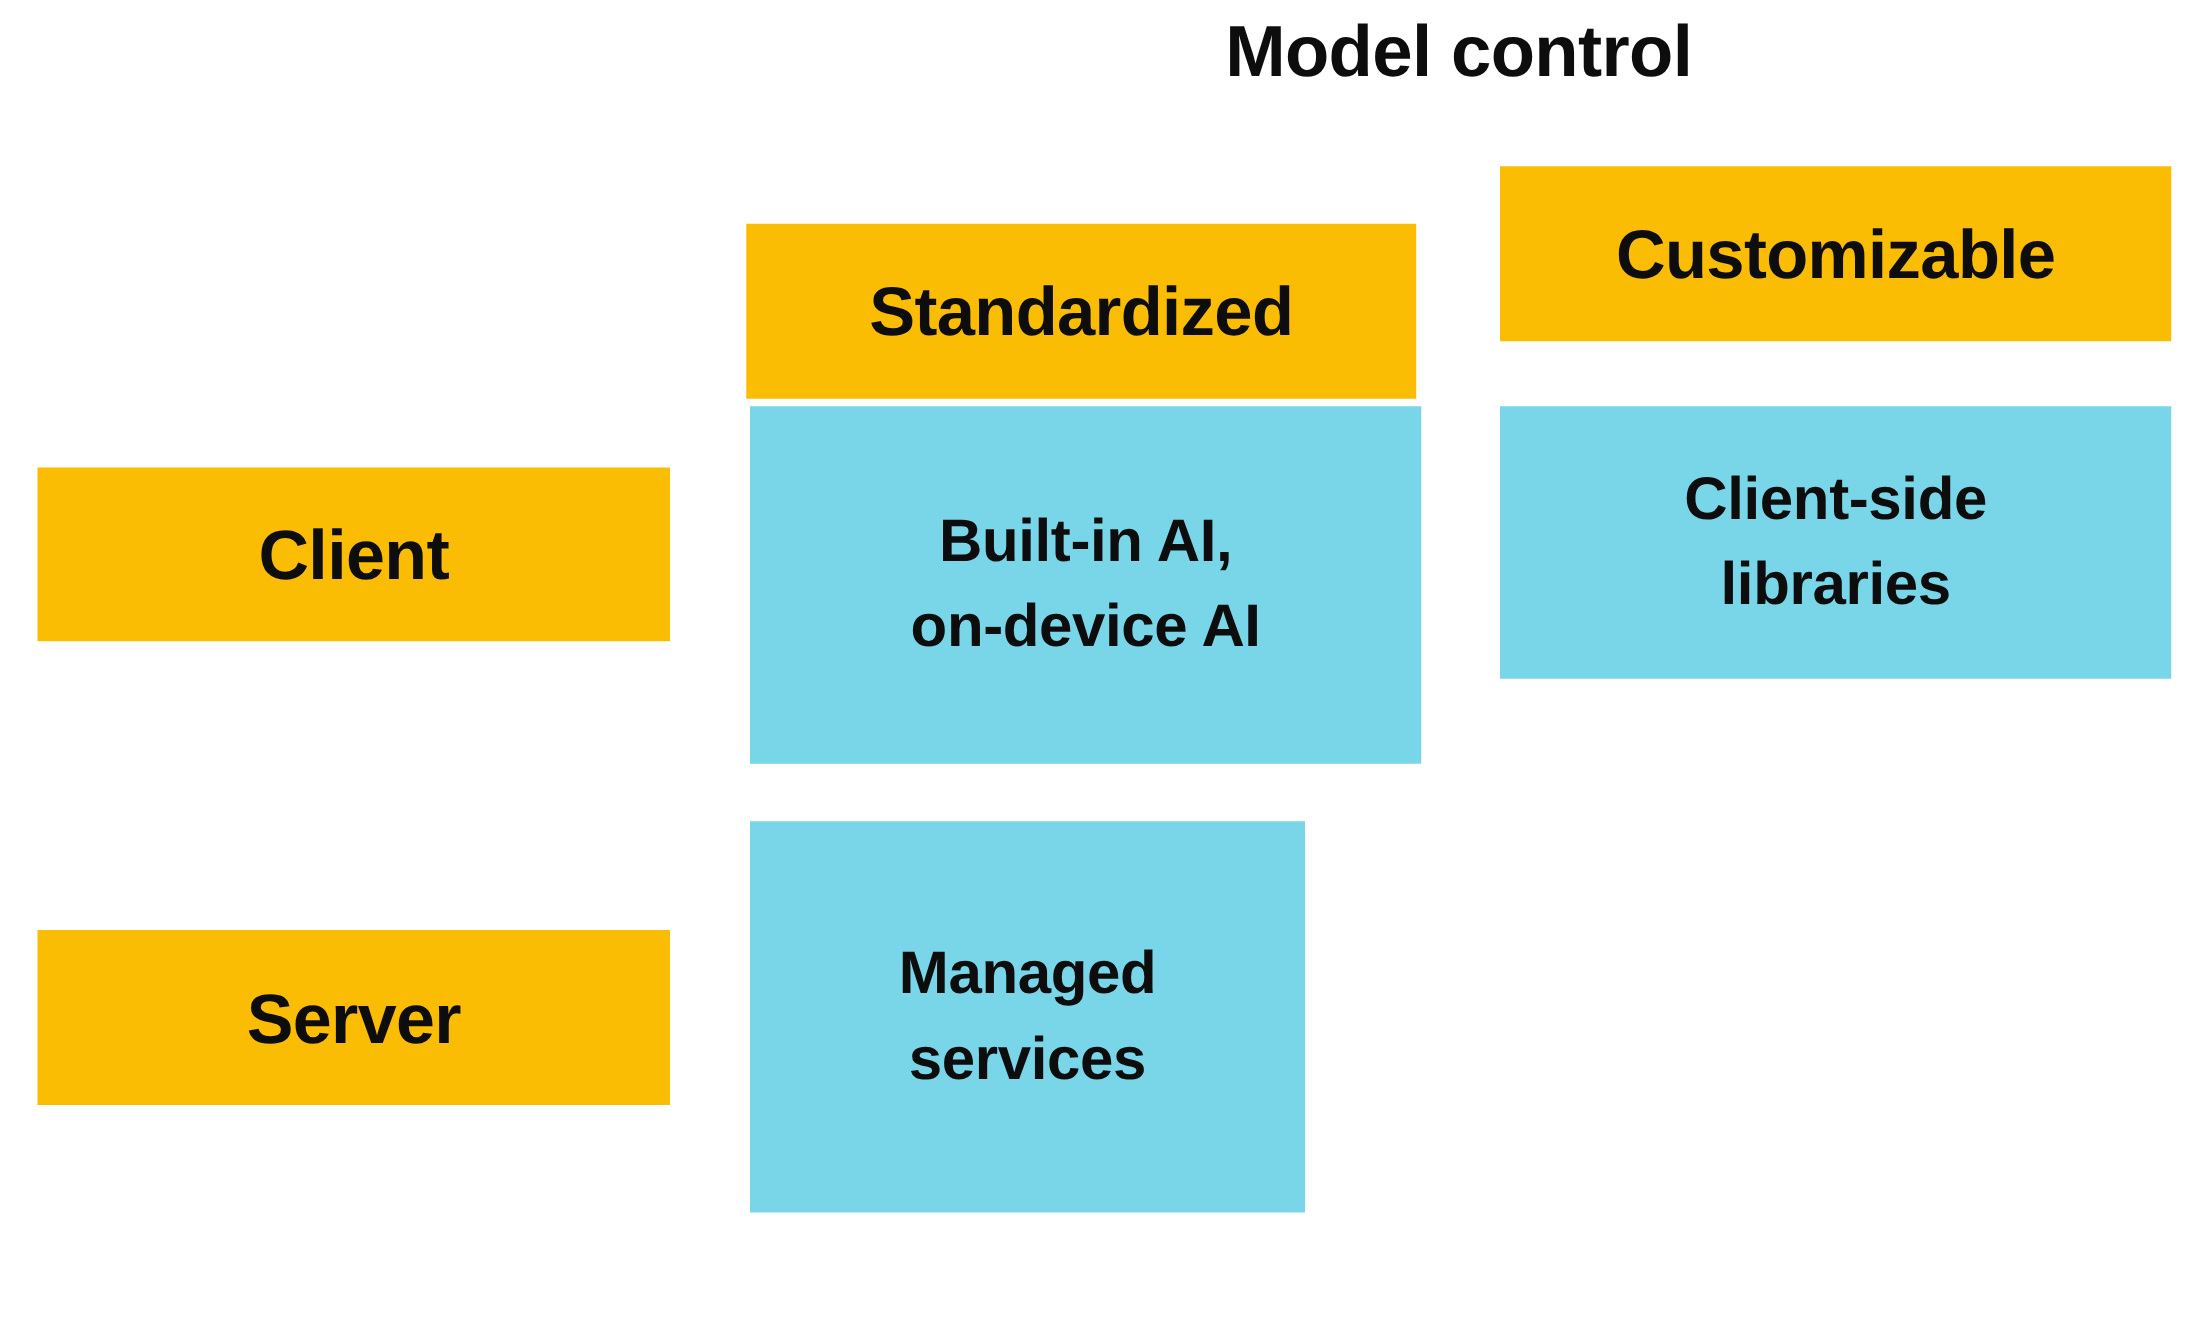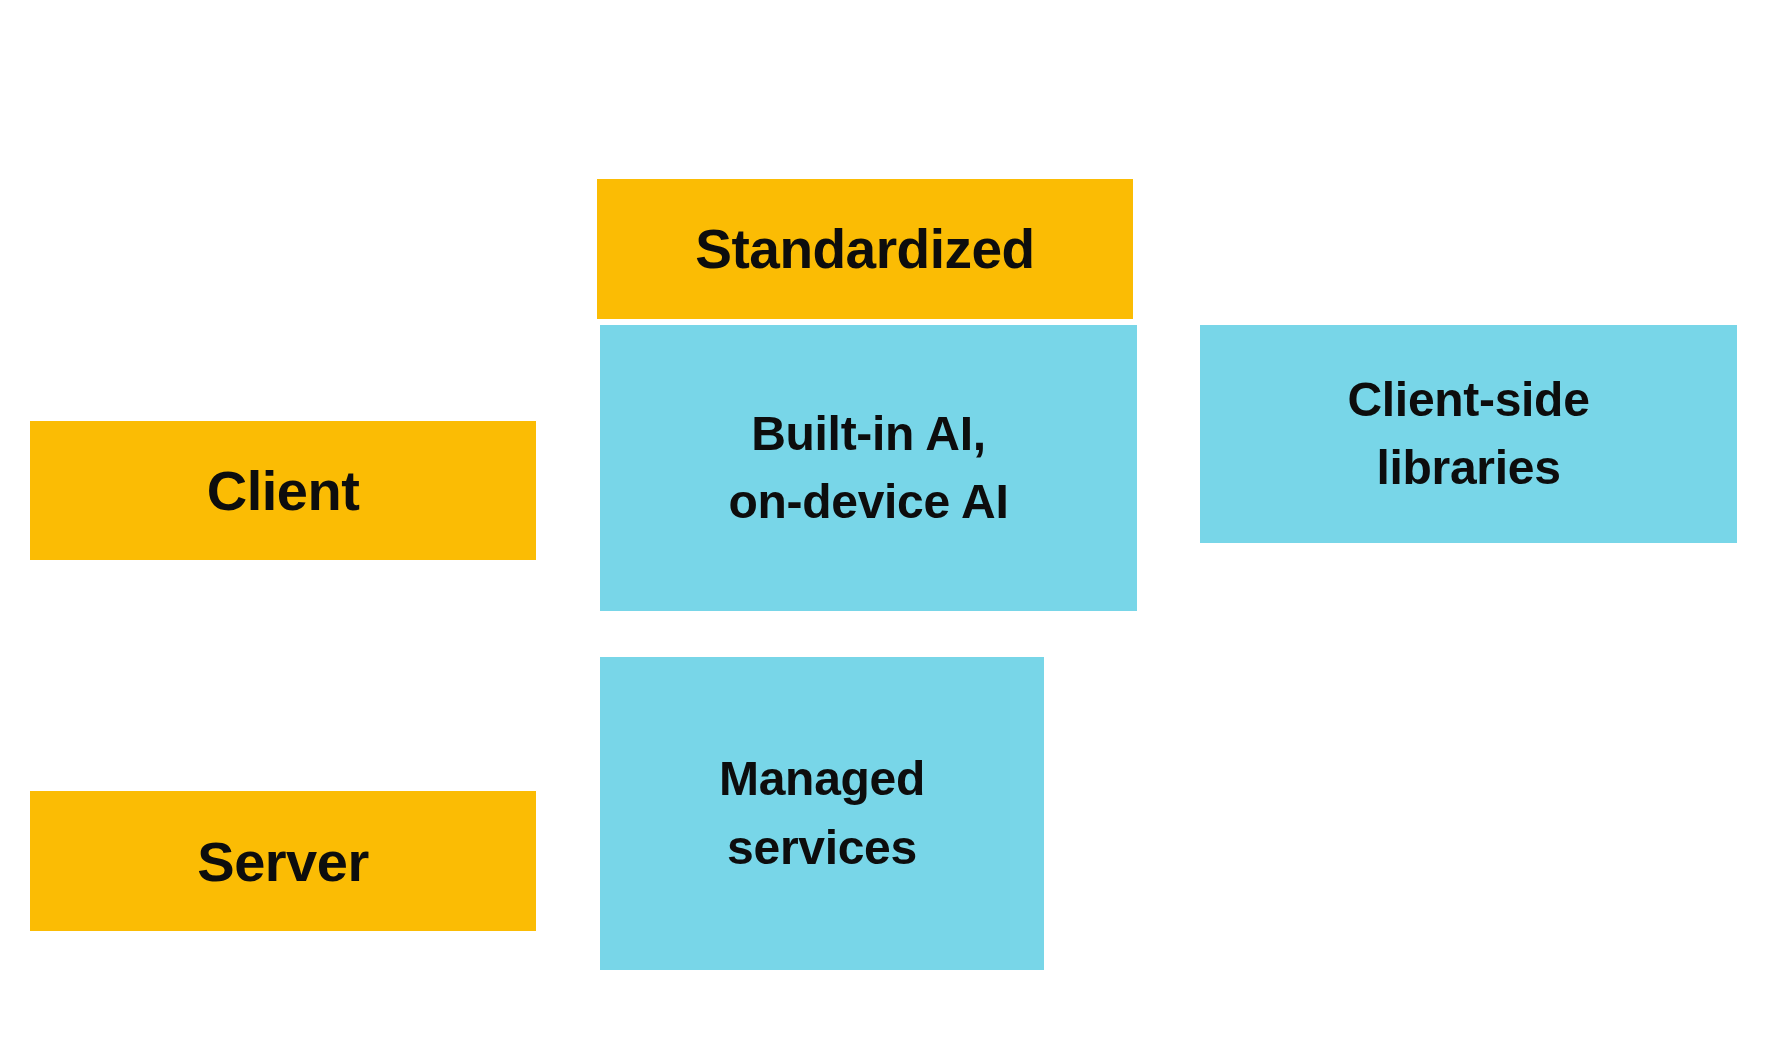--- a/index.html
+++ b/index.html
@@ -21,21 +21,21 @@
     position:absolute;
     display:flex;align-items:center;justify-content:center;
     text-align:center;
   }
   .hdr{
     background:#FBBC04;
     font-size:55px;font-weight:600;letter-spacing:-0.5px;
   }
   .rowlbl{
     background:#FBBC04;
-    font-size:56px;font-weight:600;letter-spacing:-0.5px;margin-top:47px;
+    font-size:56px;font-weight:600;letter-spacing:-0.5px;
   }
   .cell{
     background:#78D6E8;
     font-size:48px;font-weight:600;letter-spacing:-0.3px;
     line-height:1.42;
     white-space:pre-line;
   }
   .hdr-standardized{left:597px;top:133px;width:536px;height:140px;margin-top:46px;}
   .hdr-customizable{left:1200px;top:133px;width:537px;height:140px;}
   .cell-r1c1{left:600px;top:325px;width:537px;height:286px;}
@@ -60,23 +60,25 @@
   .cta{
     font-size:41px;color:#1A73E8;font-weight:700;letter-spacing:-0.5px;
     text-decoration:none;margin-left:6px;
   }
 </style>
 </head>
 <body>
 
 <div class="canvas">
 
+  <div class="title">Model control</div>
 
   <div class="box hdr hdr-standardized">Standardized</div>
 
+  <div class="box hdr hdr-customizable">Customizable</div>
 
   <div class="box rowlbl row-client">Client</div>
 
 
   <div class="box rowlbl row-server">Server</div>
 
   <div class="box cell cell-r1c1">Built-in AI,
 on-device AI</div>
 
   <div class="box cell cell-r1c2">Client-side

